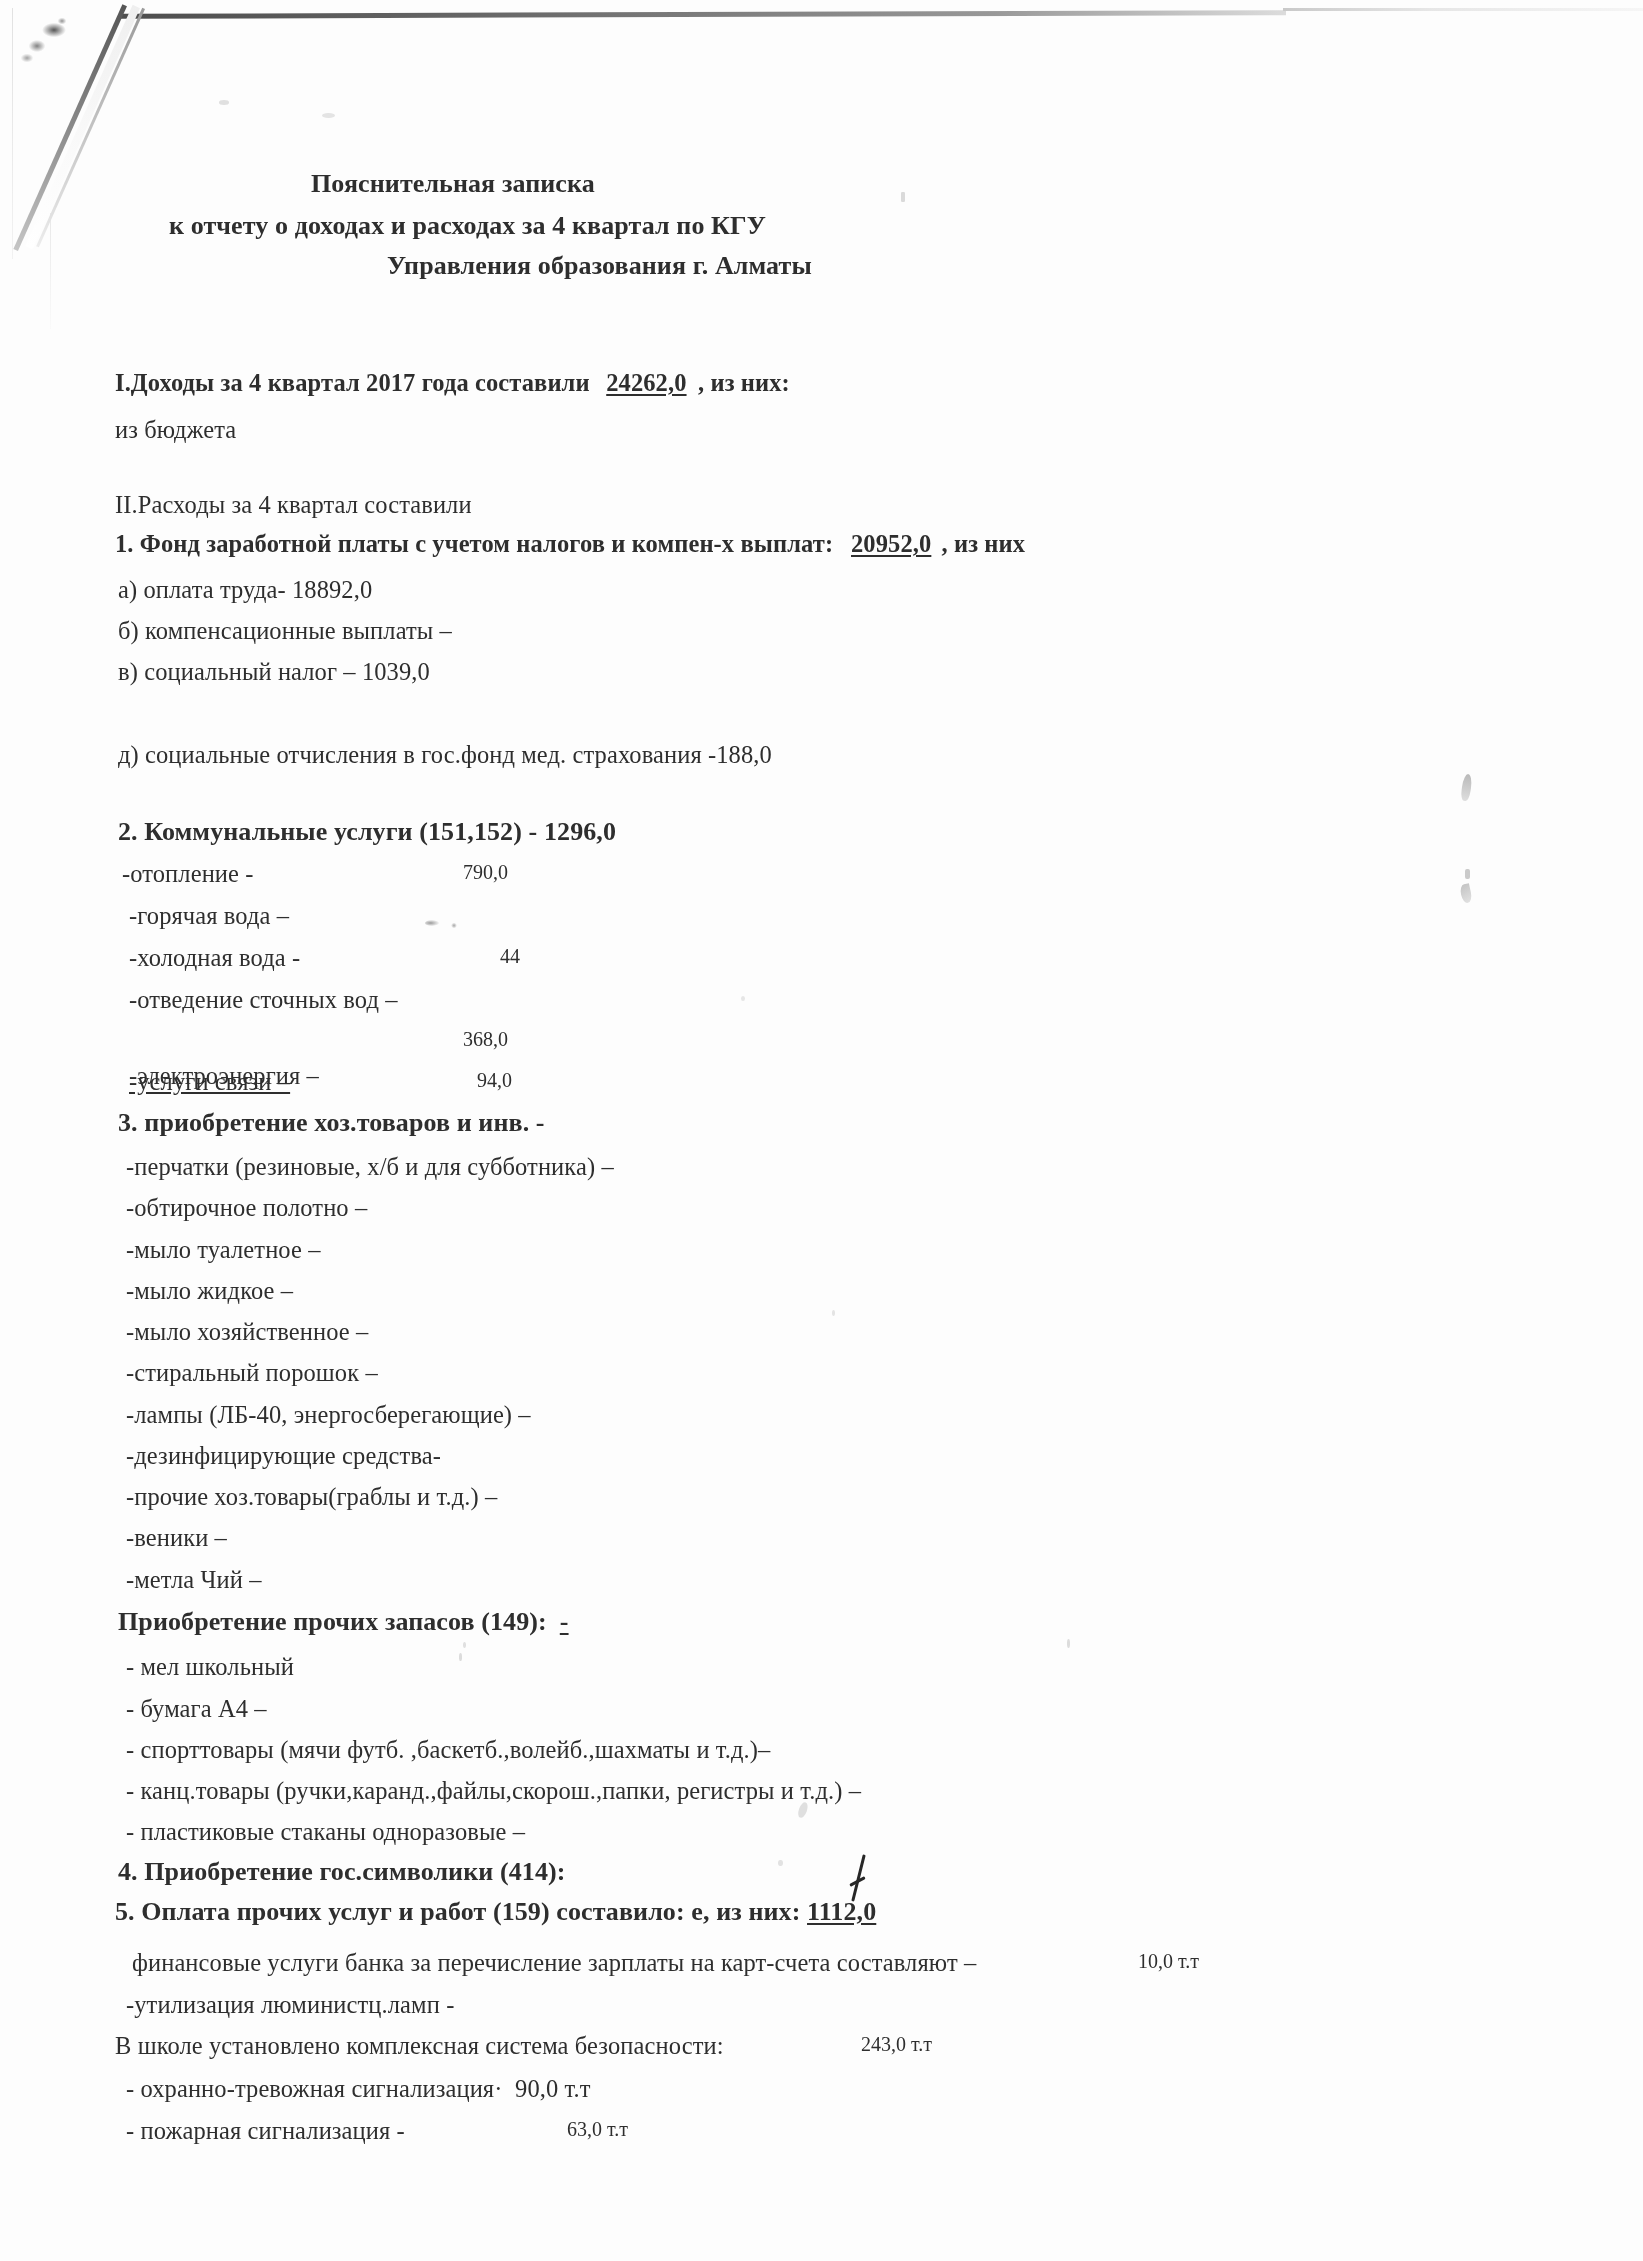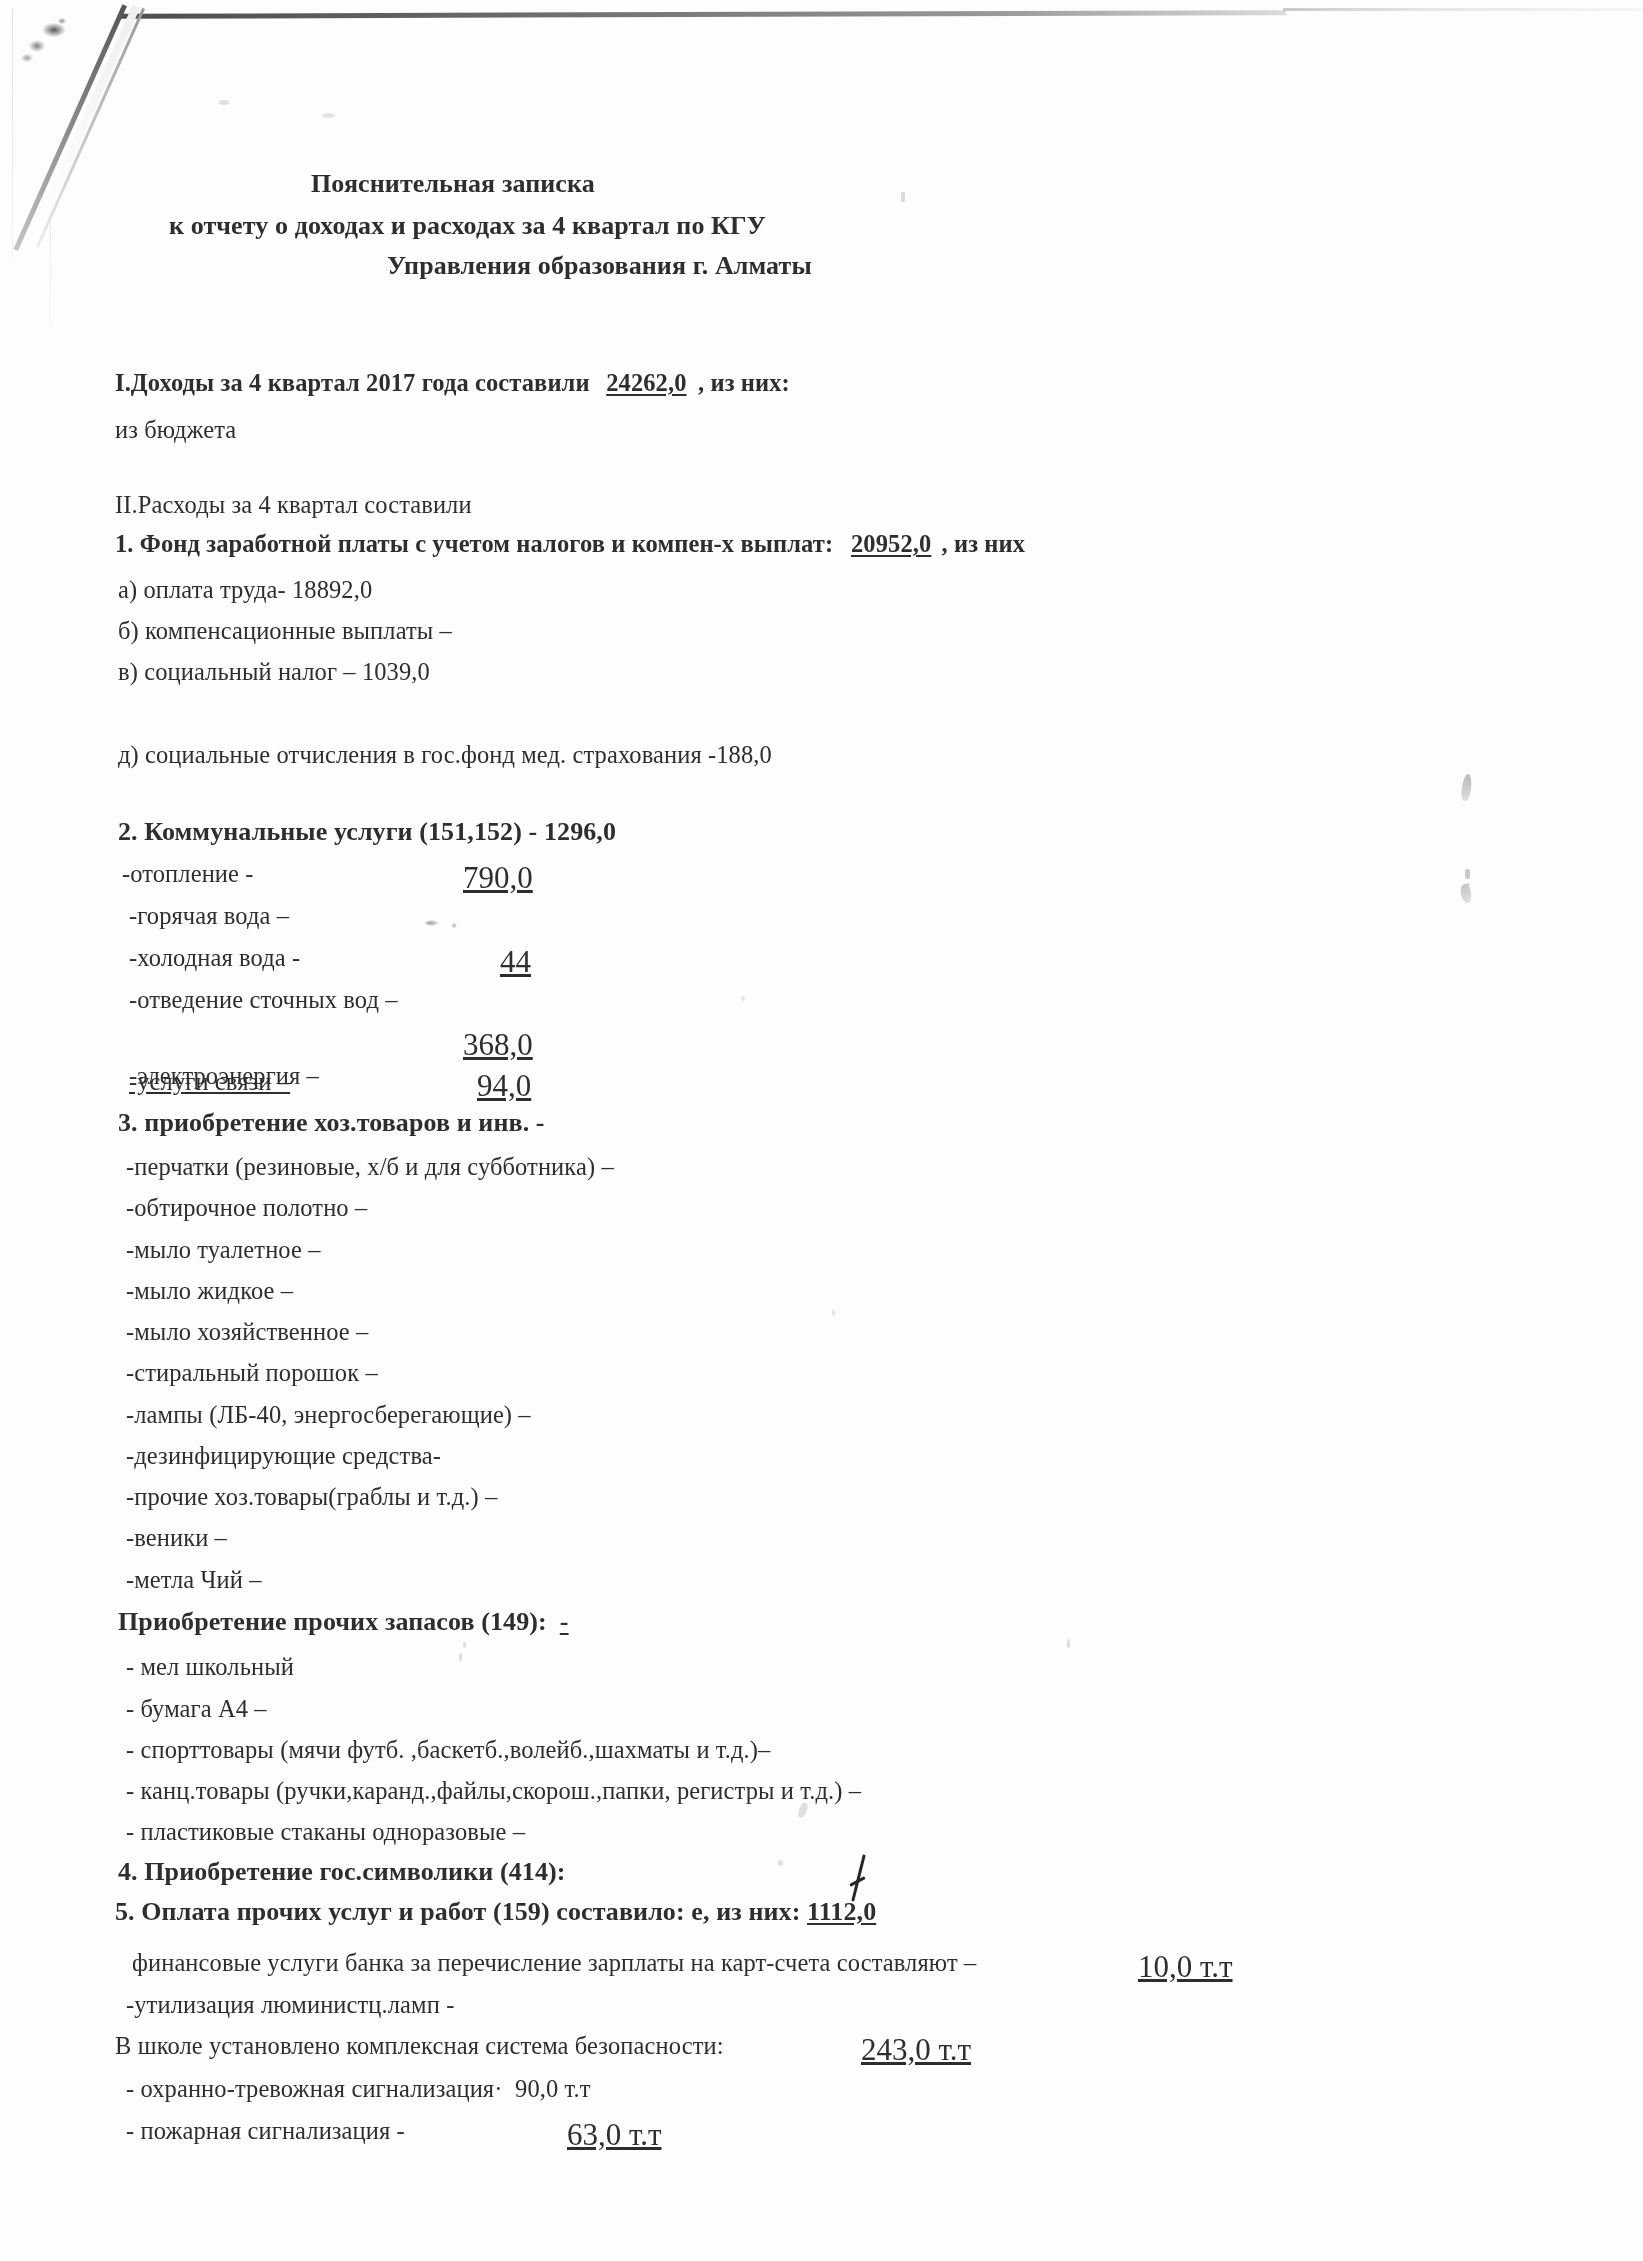--- a/index.html
+++ b/index.html
@@ -137,23 +137,22 @@
     line-height: 1;
     letter-spacing: 0.1px;
   }
   .b { font-weight: bold; }
   .ital { font-style: italic; }
   .u { text-decoration: underline; text-underline-offset: 3.2px; }
 
   .valcol {
     position: absolute;
     white-space: nowrap;
-    font-size: 31px;
+    font-size: 20px;
     line-height: 1;
-    text-decoration: underline;
   }
 
   .strike-mark {
     position: absolute;
     left: 848px;
     top: 1854px;
     width: 19.3px;
     height: 48px;
     pointer-events: none;
   }

